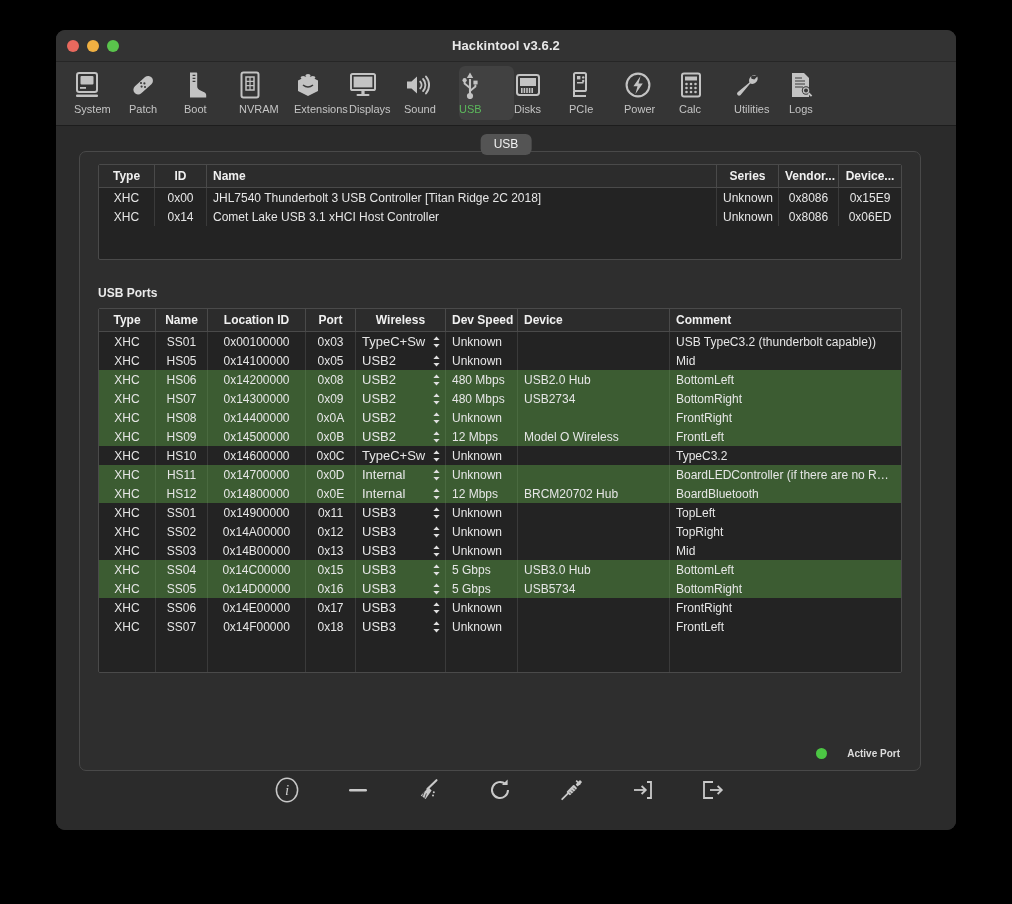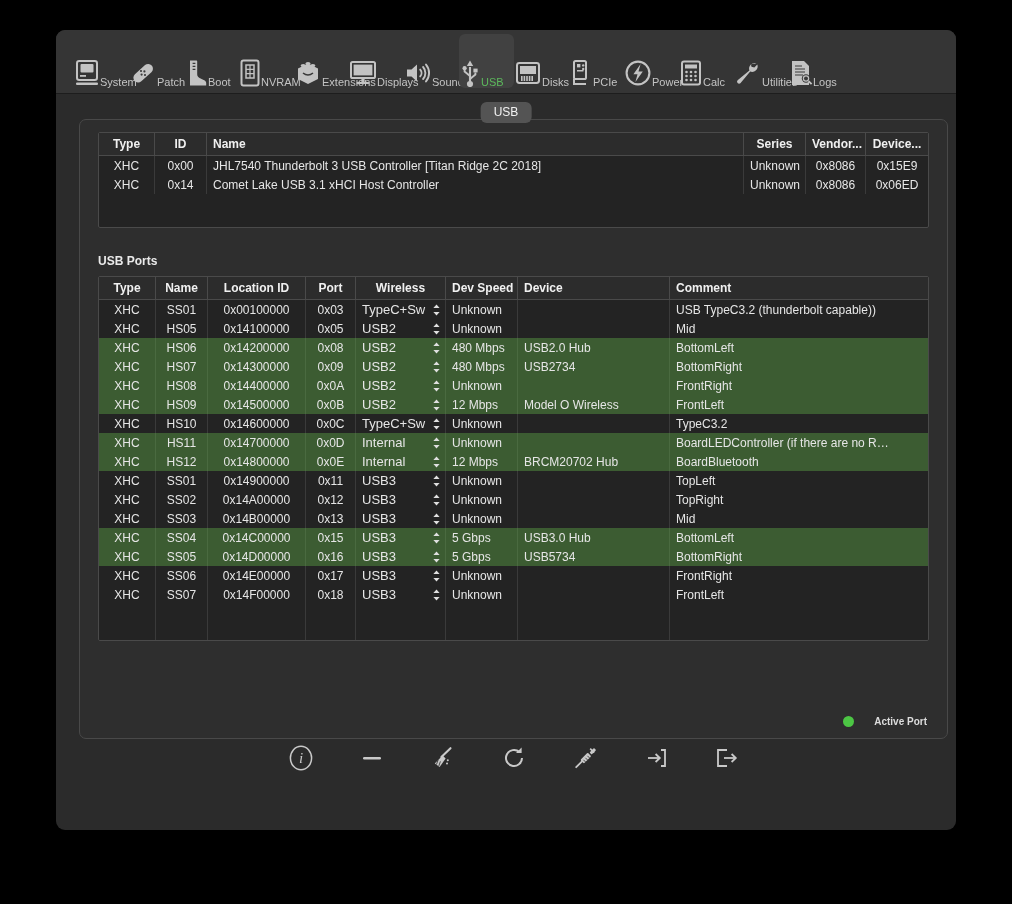--- a/index.html
+++ b/index.html
@@ -49,22 +49,22 @@
     display: flex;
     align-items: flex-start;
     padding: 4px 18px 0 18px;
     gap: 0px;
   }
   .tbitem {
     width: 55px;
     height: 54px;
     border-radius: 6px;
     display: flex;
-    flex-direction: row;
-    align-items: flex-end;
+    flex-direction: column;
+    align-items: flex-start;
     justify-content: flex-start;
     padding-top: 4px;
     cursor: default;
     flex: 0 0 auto;
   }
   .tbitem.active { background: #414141; }
   .tbicon { height: 30px; display: flex; align-items: center; justify-content: center; }
   .tbicon svg { display: block; }
   .tblabel {
     margin-top: 3px;
@@ -95,21 +95,21 @@
     border-radius: 6px;
     padding: 3px 13px 4px 13px;
     font-size: 12px;
     color: #f2f2f2;
     z-index: 3;
   }
 
   
   #card {
     position: absolute;
-    left: 23px; right: 8px;
+    left: 23px; right: 35px;
     top: 25px;
     height: 620px;
     background: #2e2e2e;
     border: 1px solid #494949;
     border-radius: 7px;
     padding: 12px 18px 0 18px;
   }
 
   
   .tbl {
@@ -243,20 +243,28 @@
   }
   #tip-label {
     font-size: 9px; font-style: italic; font-weight: bold; color: #c9c9c9;
   }
 </style>
 </head>
 <body>
 
 <div id="window">
 
+  <div id="titlebar">
+    <div class="lights">
+      <div class="light red"></div>
+      <div class="light yellow"></div>
+      <div class="light green"></div>
+    </div>
+    <div id="win-title">Hackintool v3.6.2</div>
+  </div>
 
   <div id="toolbar">
       <div class="tbitem">
         <div class="tbicon">
           <svg width="26" height="28" viewBox="0 0 26 28">
             <rect x="3" y="2" width="20" height="19" rx="2.2" fill="none" stroke="#c3c3c3" stroke-width="2"></rect>
             <rect x="6.5" y="5" width="13" height="8.5" rx="1" fill="#c3c3c3"></rect>
             <rect x="6" y="16" width="6" height="1.8" fill="#c3c3c3"></rect>
             <rect x="2" y="23.5" width="22" height="2.6" rx="1.1" fill="#c3c3c3"></rect>
           </svg>

